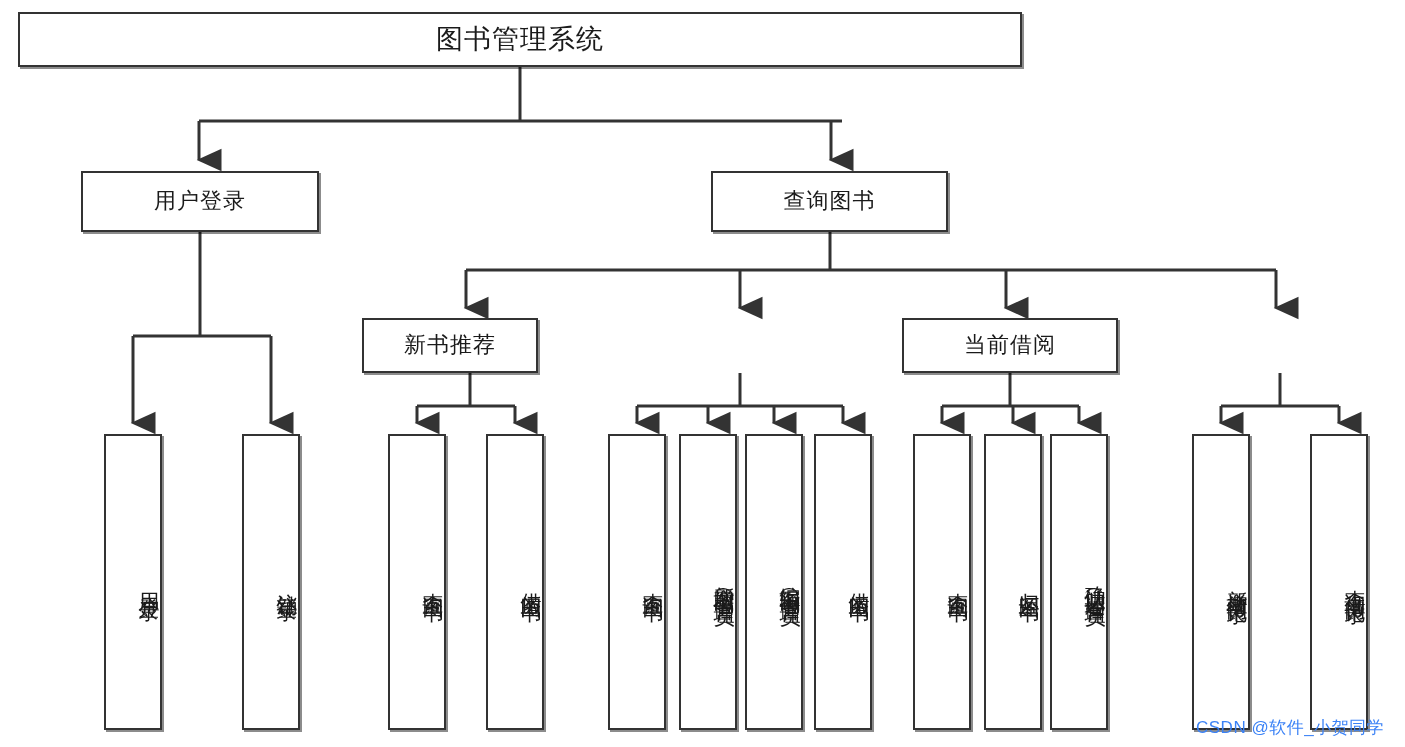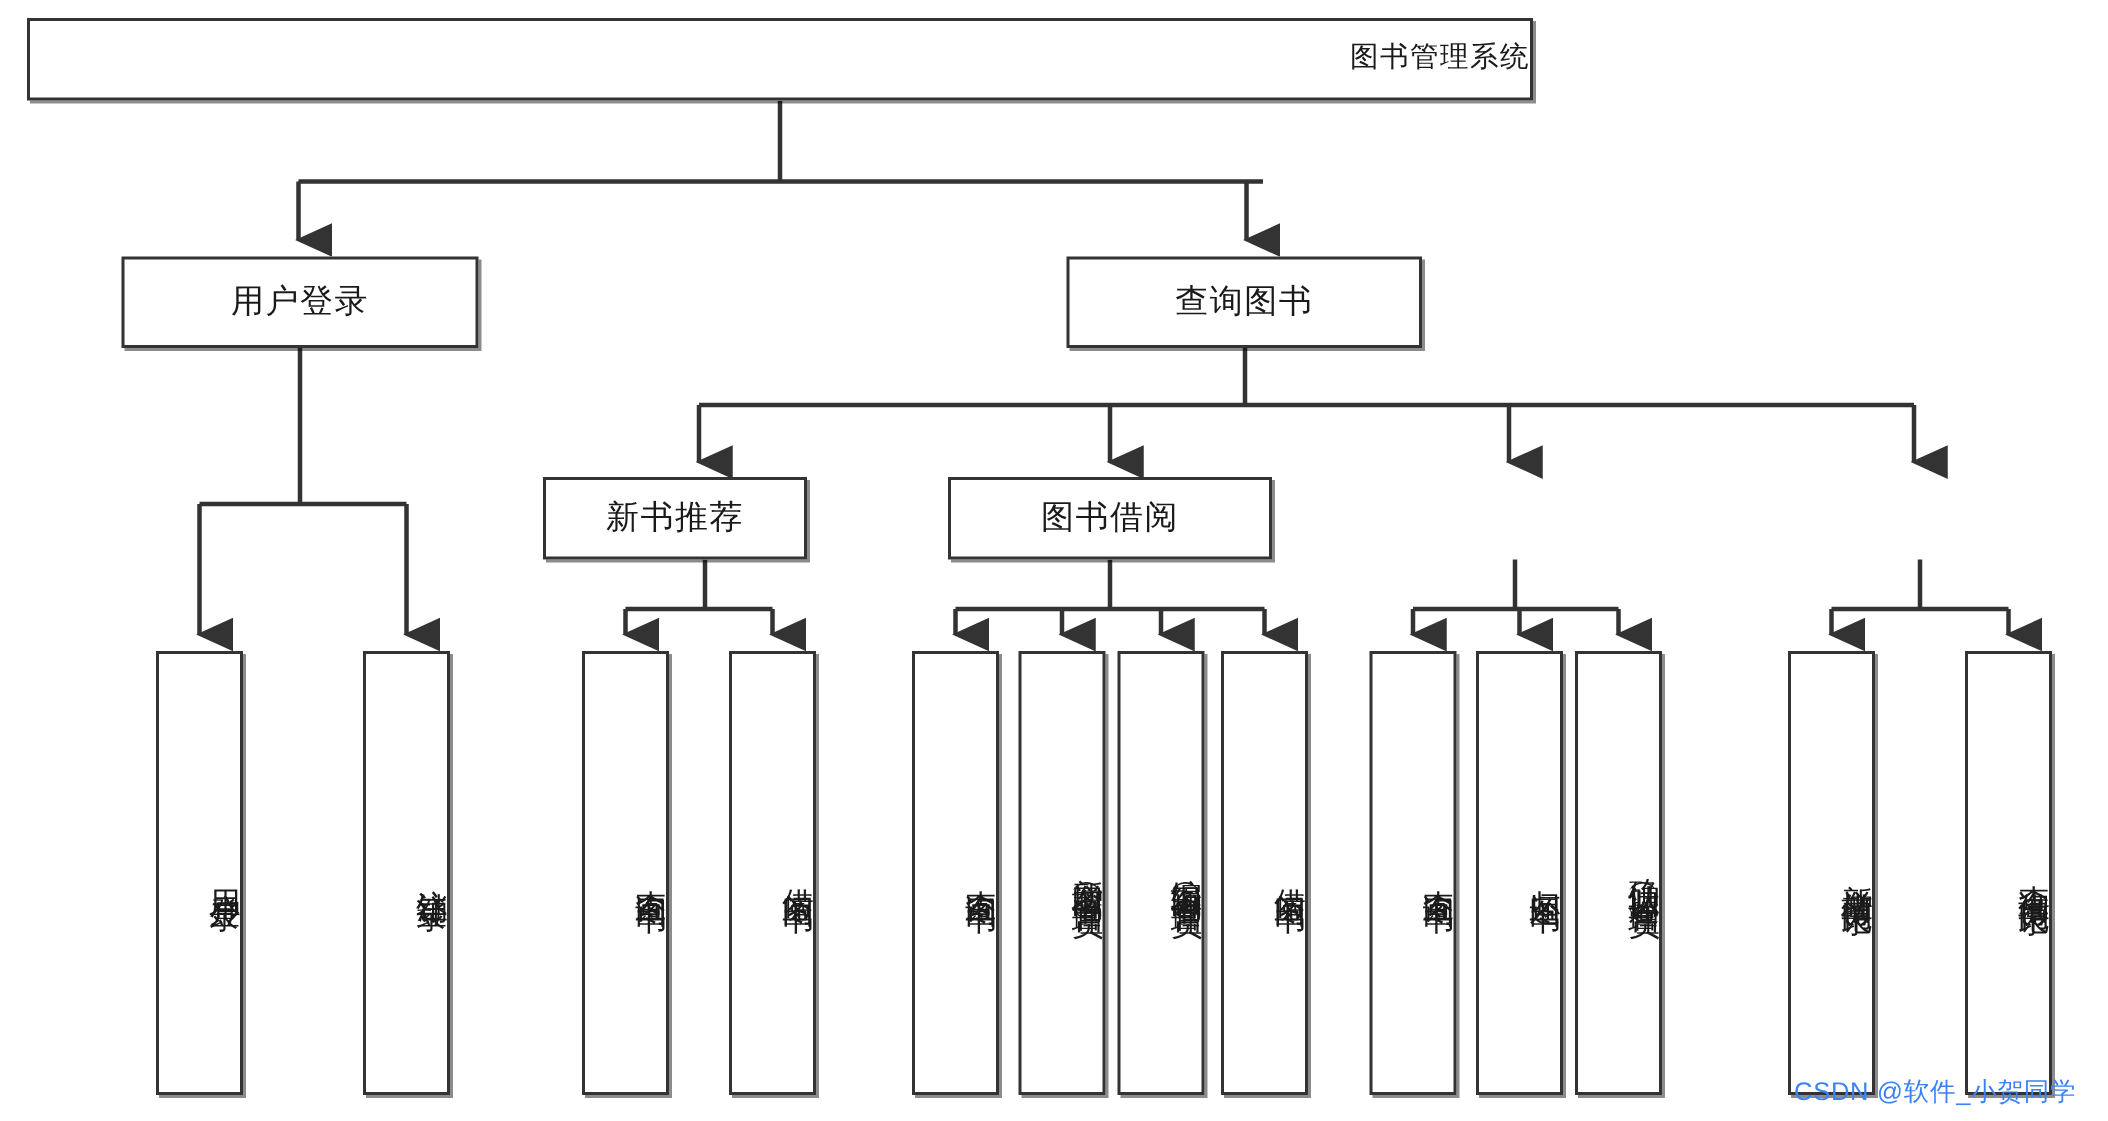--- a/index.html
+++ b/index.html
@@ -36,22 +36,21 @@
     color: #1a1a1a;
     box-shadow: 2px 2px 0 rgba(0,0,0,0.45);
   }
   .node.horizontal {
     font-size: 22px;
     letter-spacing: 1px;
     line-height: 1.2;
     white-space: nowrap;
   }
   .node.root {
-    font-size: 19px;
-    justify-content: flex-end;
+    font-size: 27px;
   }
   .node.vertical {
     writing-mode: vertical-rl;
     text-orientation: upright;
     font-size: 21px;
     line-height: 1.05;
     letter-spacing: 3px;
     padding-top: 6px;
     padding-bottom: 6px;
     align-items: flex-start;
@@ -127,22 +126,22 @@
   <div class="node horizontal" style="left:81px; top:171px; width:238px; height:61px;">
     <span>用户登录</span>
   </div>
   <div class="node horizontal" style="left:711px; top:171px; width:237px; height:61px;">
     <span>查询图书</span>
   </div>
 
   <div class="node horizontal" style="left:362px; top:318px; width:176px; height:55px;">
     <span>新书推荐</span>
   </div>
-  <div class="node horizontal" style="left:632px; top:318px; width:216px; height:55px;">
-    <span>图书借阅</span>
+  <div class="node horizontal" style="left:902px; top:318px; width:216px; height:55px;">
+    <span>当前借阅</span>
   </div>
 
   <div class="node vertical" style="left:104px; top:434px; width:58px; height:296px;">
     <span>用户登录</span>
   </div>
   <div class="node vertical" style="left:242px; top:434px; width:58px; height:296px;">
     <span>注销登录</span>
   </div>
   <div class="node vertical" style="left:388px; top:434px; width:58px; height:296px;">
     <span>查询图书</span>

